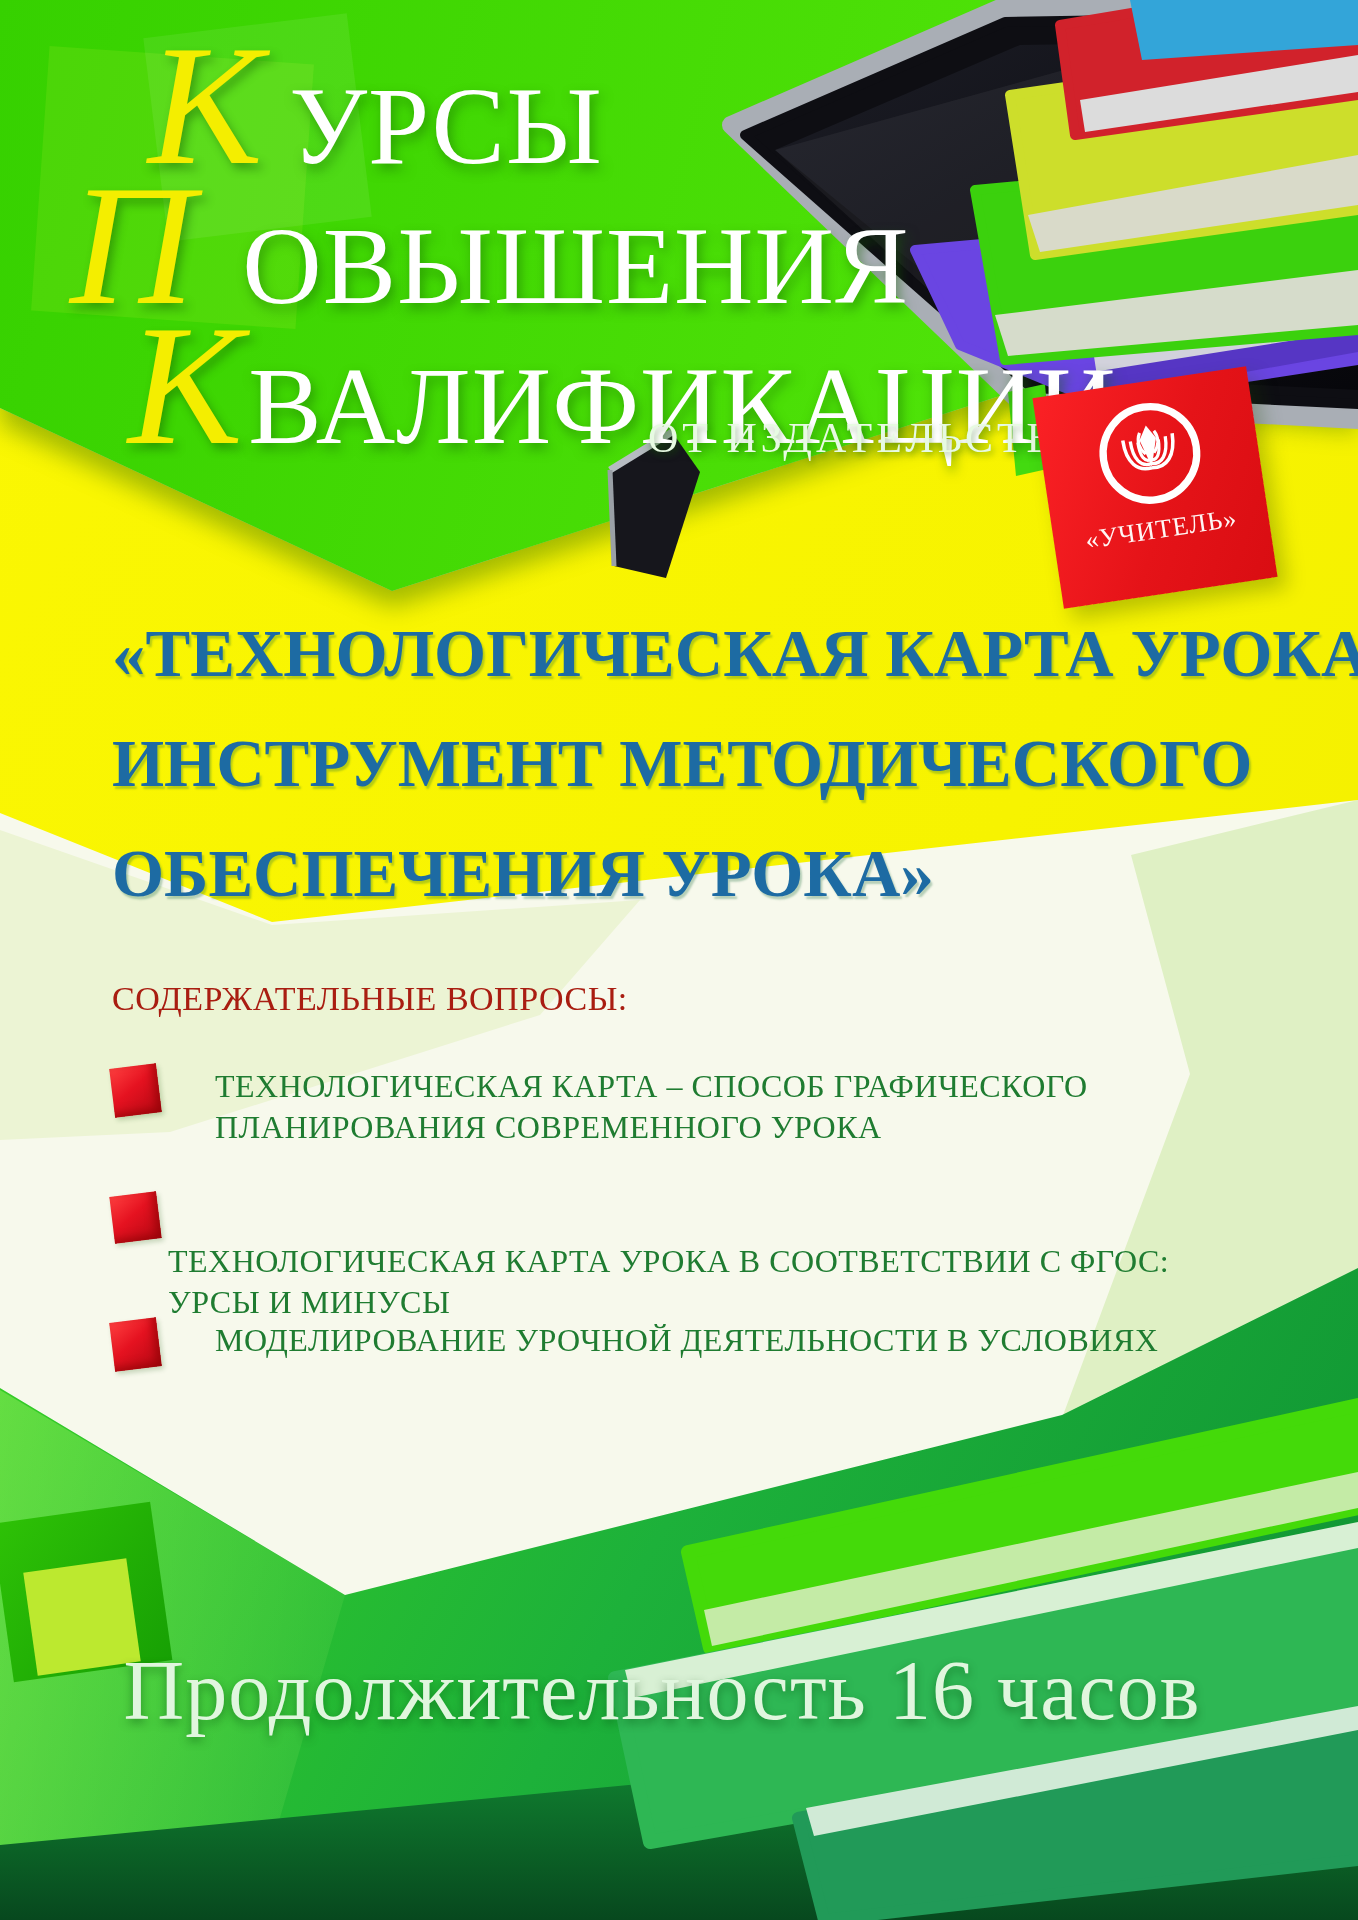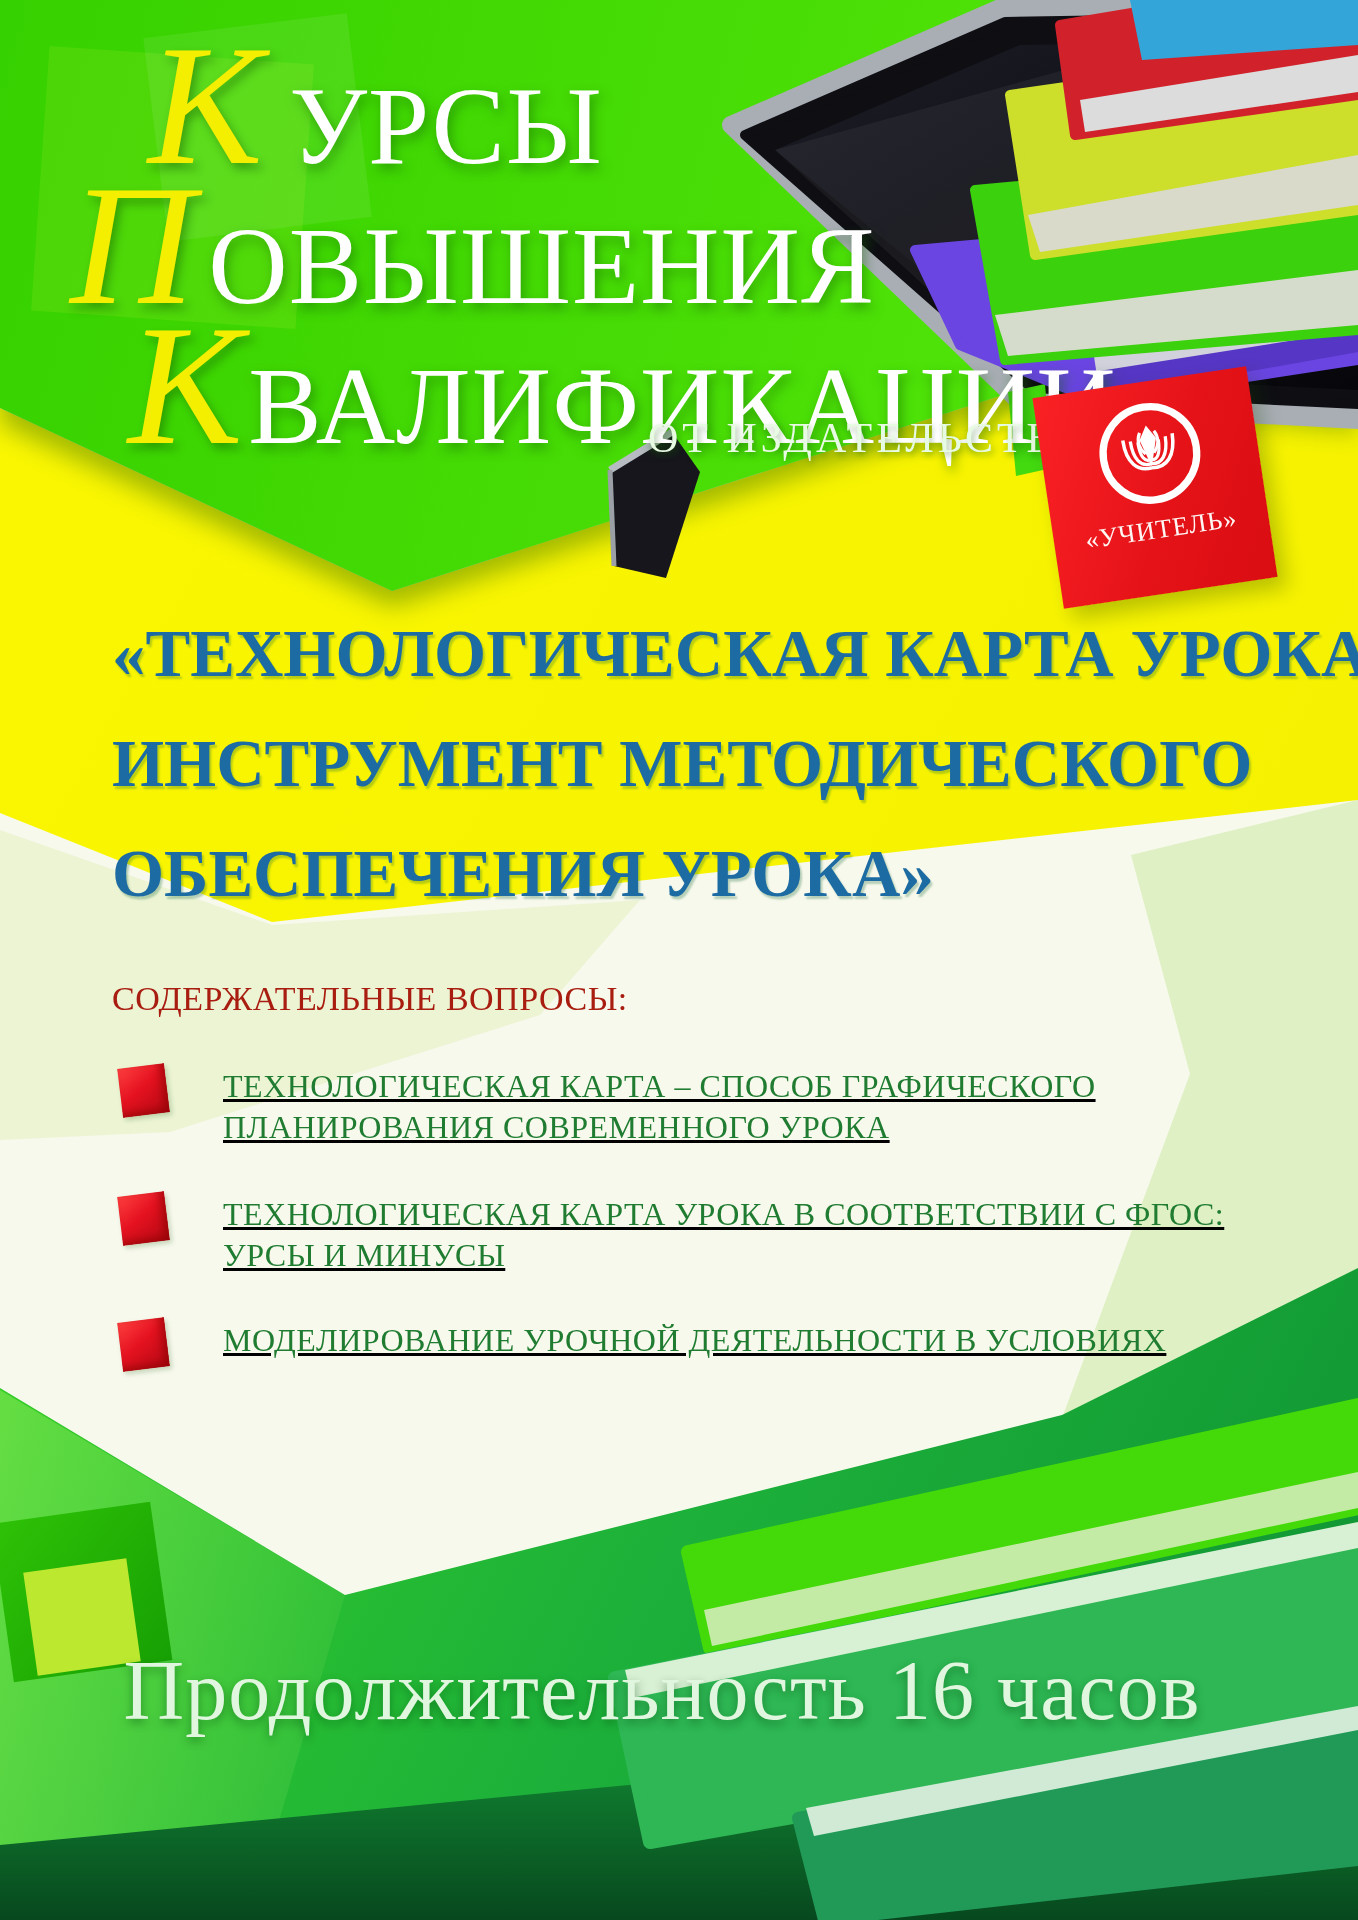--- a/index.html
+++ b/index.html
@@ -54,21 +54,21 @@
   .kpk-line{position:absolute;display:flex;align-items:baseline;white-space:nowrap;}
   .kpk-initial{
     font-style:italic;font-size:172px;line-height:1;color:#f4ee00;
     text-shadow:4px 6px 10px rgba(20,90,0,.45);
   }
   .kpk-rest{
     font-size:110px;line-height:1;color:#ffffff;letter-spacing:1px;
     text-shadow:3px 6px 12px rgba(20,100,0,.50);
   }
   .kpk-1{left:148px;top:19px;}  .kpk-1 .kpk-rest{margin-left:27px;}
-  .kpk-2{left:70px;top:159px;}  .kpk-2 .kpk-rest{margin-left:14px;}
+  .kpk-2{left:70px;top:159px;}  .kpk-2 .kpk-rest{margin-left:48px;}
   .kpk-3{left:128px;top:299px;} .kpk-3 .kpk-rest{margin-left:6px;}
 
   .from-publisher{
     left:648px;top:414px;font-size:42px;letter-spacing:4px;color:#e7fae2;
     text-shadow:2px 3px 6px rgba(20,90,0,.4);white-space:nowrap;
   }
 
   
   .badge{
     left:1047px;top:381px;width:216px;height:213px;transform:rotate(-8.5deg);
@@ -84,29 +84,29 @@
     font-size:67px;font-weight:bold;line-height:110px;color:#1d6ba3;
     text-shadow:2px 3px 2px rgba(30,110,60,.30);
   }
   .course-title div{white-space:nowrap;}
 
   
   .content-heading{
     left:112px;top:980px;font-size:34px;font-weight:normal;color:#a91d11;
     letter-spacing:.5px;white-space:nowrap;
   }
-  .bullet{position:absolute;left:120px;display:flex;text-decoration:underline;}
+  .bullet{position:absolute;left:112px;display:flex;}
   .bullet-square{
     width:47px;height:49px;flex:0 0 47px;transform:rotate(-7deg);
     background:linear-gradient(145deg,#ff4040 0%,#e51220 45%,#b50813 100%);
     box-shadow:2px 3px 5px rgba(20,80,0,.22), inset -5px -4px 8px rgba(130,0,0,.55);
   }
   .bullet-text{margin-left:56px;font-size:32px;line-height:41px;color:#1f7c31;letter-spacing:.5px;}
   .bullet-text span{display:block;white-space:nowrap;}
-  .bullet-1{top:1066px;} .bullet-2{top:1194px;} .bullet-3{top:1320px;}
+  .bullet-1{top:1066px;} .bullet-2{top:1194px;flex-direction:column;} .bullet-3{top:1320px;}
 
   
   .duration{
     left:0;top:1642px;width:1324px;text-align:center;
     font-size:84px;color:#e0f6de;letter-spacing:1px;
     text-shadow:0 4px 10px rgba(0,70,10,.45);white-space:nowrap;
   }
 </style>
 </head>
 <body>

